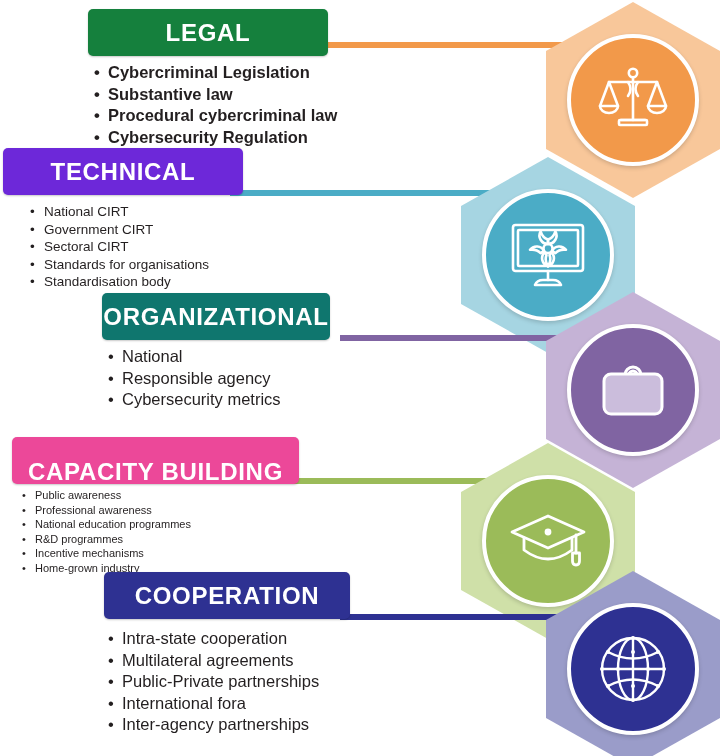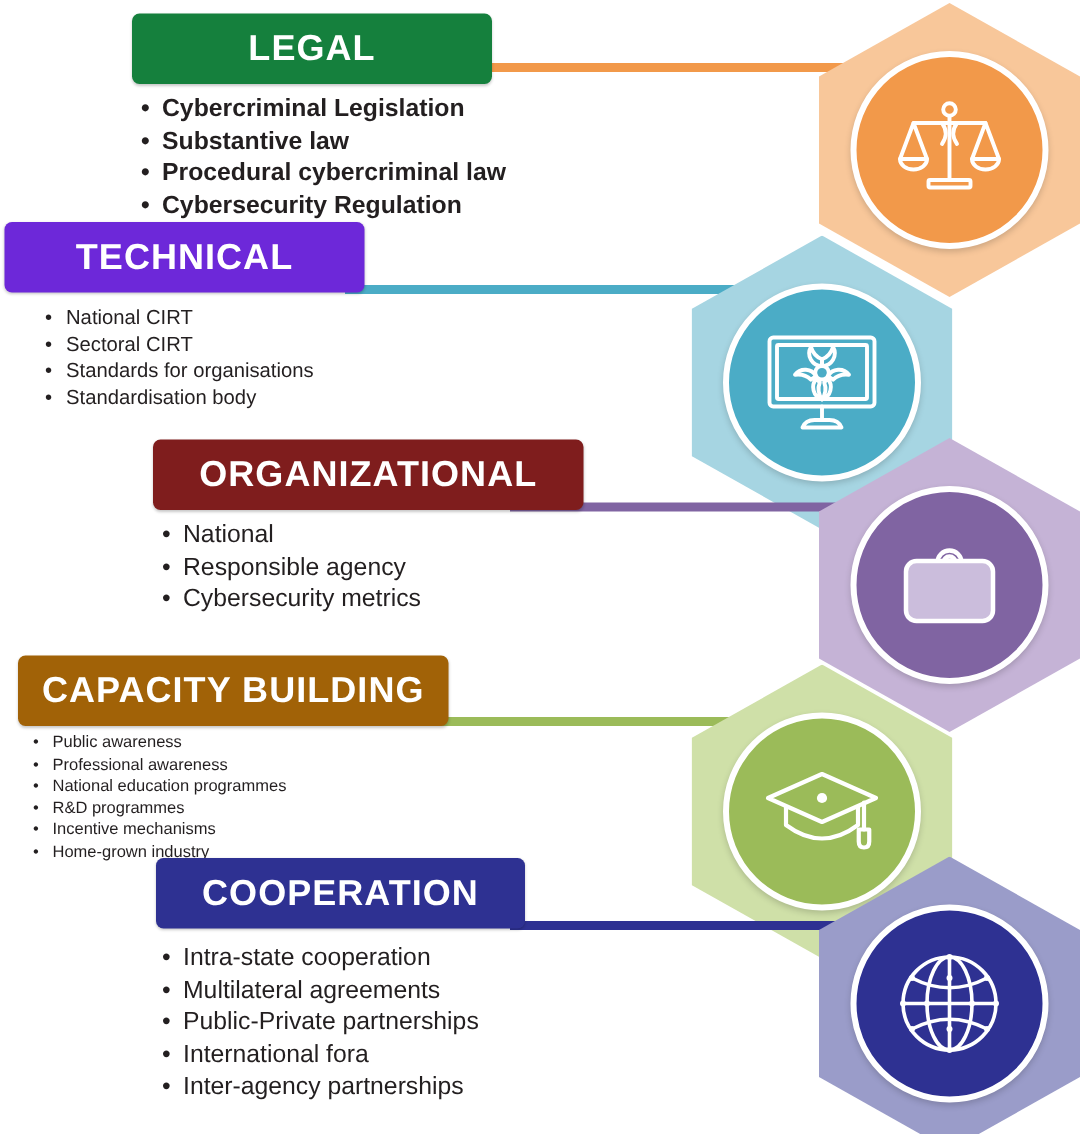--- a/index.html
+++ b/index.html
@@ -151,20 +151,21 @@
   <div class="pillar">
 
     <div class="rail" style="left:230px; top:190px; width:290px; background:#4BACC6;"></div>
 
     <div class="banner" style="left:3px; top:148px; width:240px; background:#6d28d9; justify-content:center;">
       <span class="banner-label">TECHNICAL</span>
     </div>
 
     <ul class="bullets size-md" style="left:23px; top:203px;">
       <li>National CIRT</li>
+      <li>Government CIRT</li>
       <li>Sectoral CIRT</li>
       <li>Standards for organisations</li>
       <li>Standardisation body</li>
     </ul>
 
     <div class="badge" style="left:461px; top:157px;">
       <div class="hex" style="background:#A6D5E2;"></div>
       <div class="disc" style="background:#4BACC6;">
         <span>
           <svg width="78" height="72" viewBox="0 0 78 72" fill="none" stroke="#ffffff" stroke-width="2.6" stroke-linecap="round" stroke-linejoin="round">
@@ -182,21 +183,21 @@
           </svg>
         </span>
       </div>
     </div>
   </div>
 
   <div class="pillar">
 
     <div class="rail" style="left:340px; top:335px; width:270px; background:#8064A2;"></div>
 
-    <div class="banner" style="left:102px; top:293px; width:287px; background:#7f1d1d; justify-content:center;">
+    <div class="banner" style="left:102px; top:293px; width:228px; background:#0f766e; justify-content:center;">
       <span class="banner-label">ORGANIZATIONAL</span>
     </div>
 
     <ul class="bullets size-lg" style="left:122px; top:346px;">
       <li>National</li>
       <li>Responsible agency</li>
       <li>Cybersecurity metrics</li>
     </ul>
 
     <div class="badge" style="left:546px; top:292px;">
@@ -210,21 +211,21 @@
           </svg>
         </span>
       </div>
     </div>
   </div>
 
   <div class="pillar">
 
     <div class="rail" style="left:285px; top:478px; width:240px; background:#9BBB59;"></div>
 
-    <div class="banner" style="left:12px; top:437px; width:287px; background:#a16207; justify-content:center;">
+    <div class="banner" style="left:12px; top:437px; width:287px; background:#ec4899; justify-content:center;align-items:flex-end;">
       <span class="banner-label">CAPACITY BUILDING</span>
     </div>
 
     <ul class="bullets size-sm" style="left:35px; top:488px;">
       <li>Public awareness</li>
       <li>Professional awareness</li>
       <li>National education programmes</li>
       <li>R&amp;D programmes</li>
       <li>Incentive mechanisms</li>
       <li>Home-grown industry</li>

